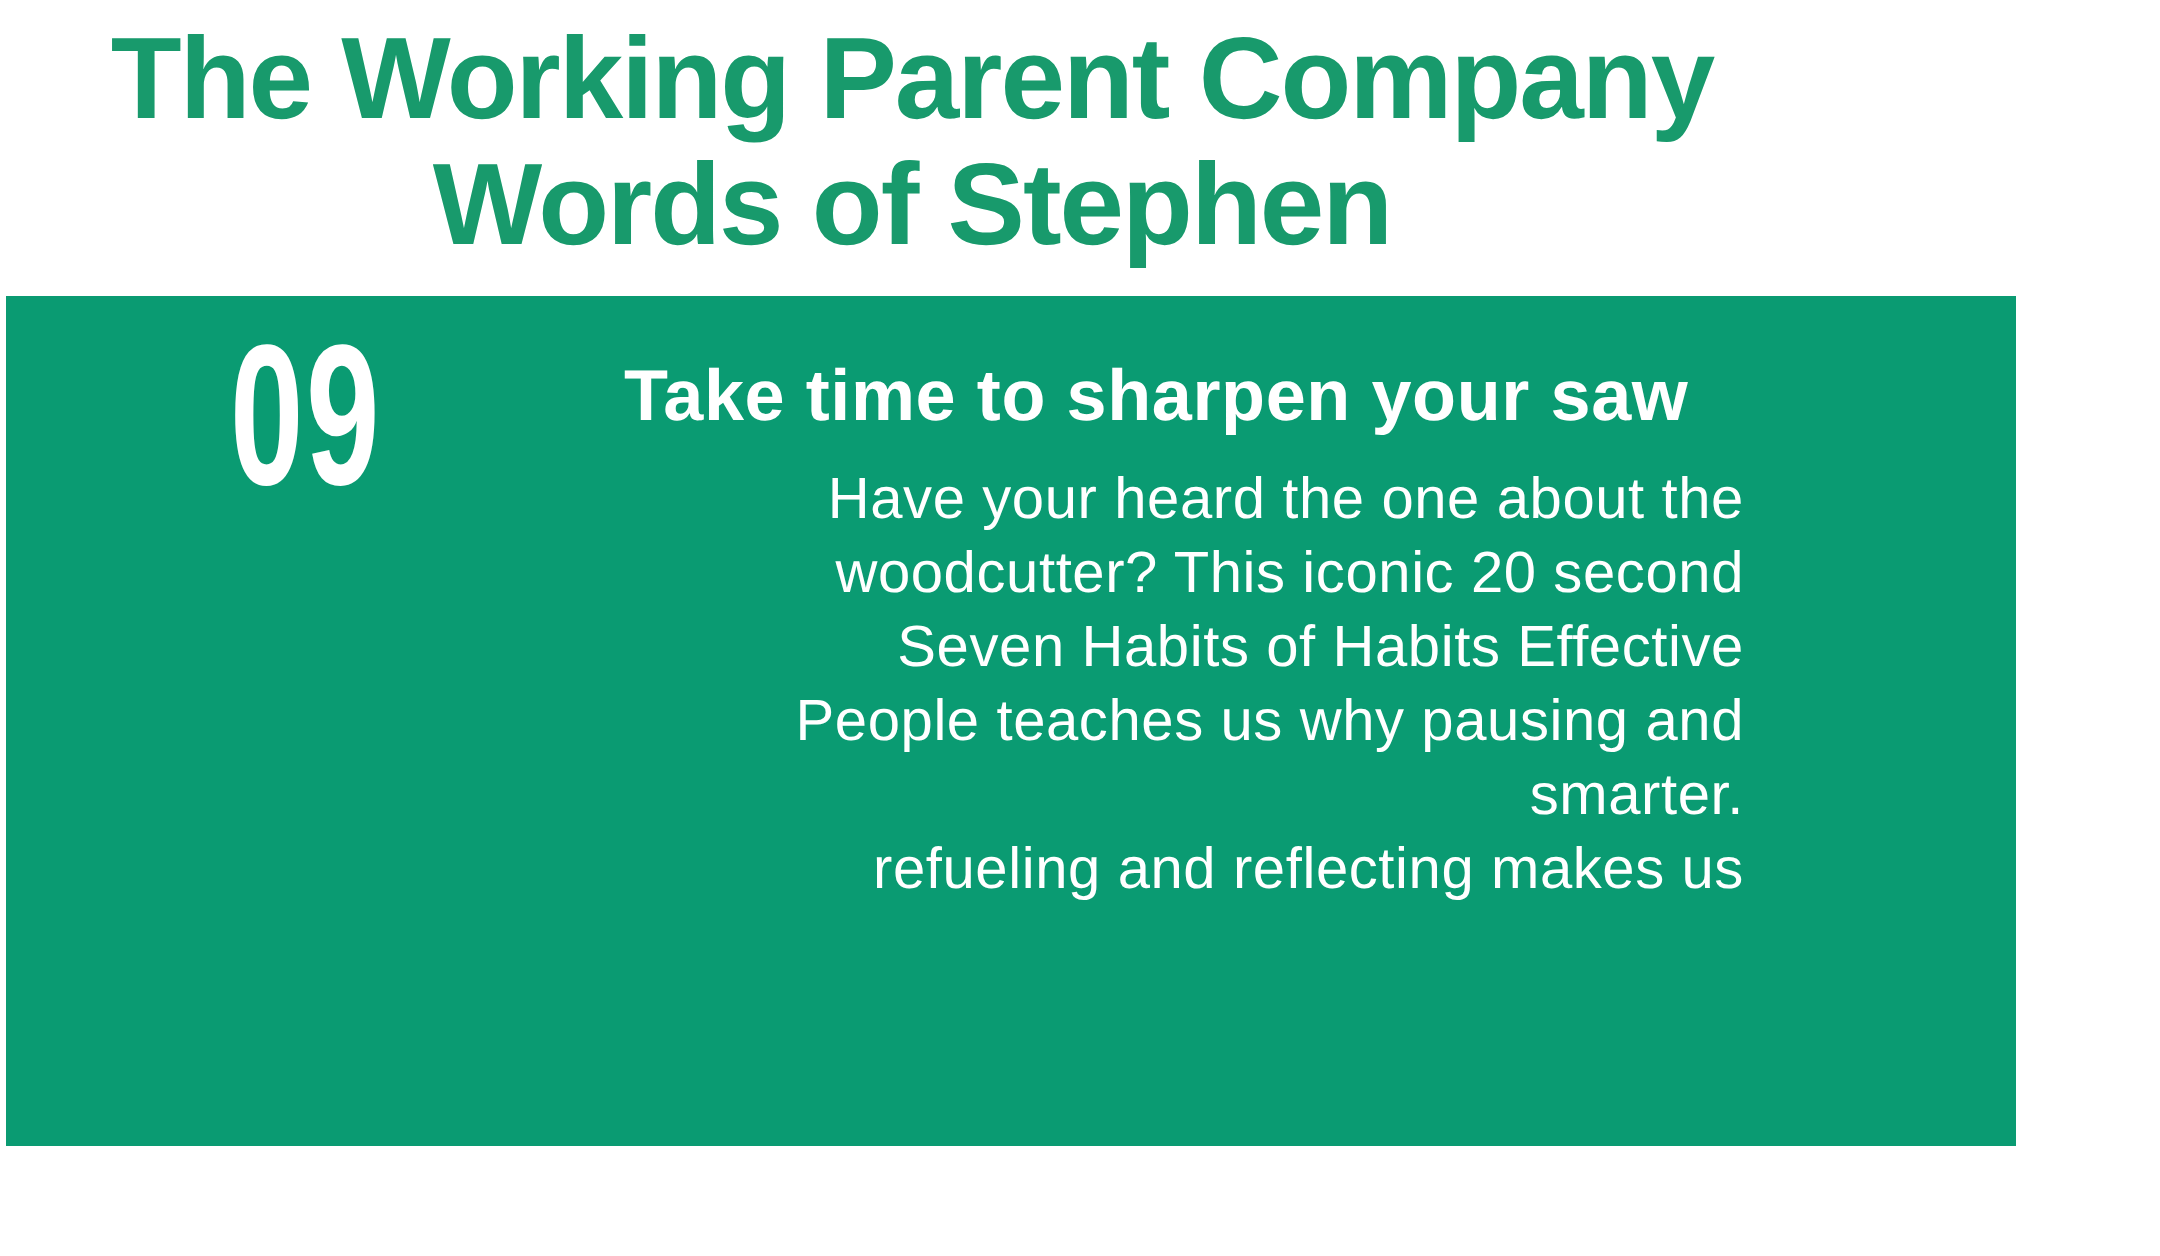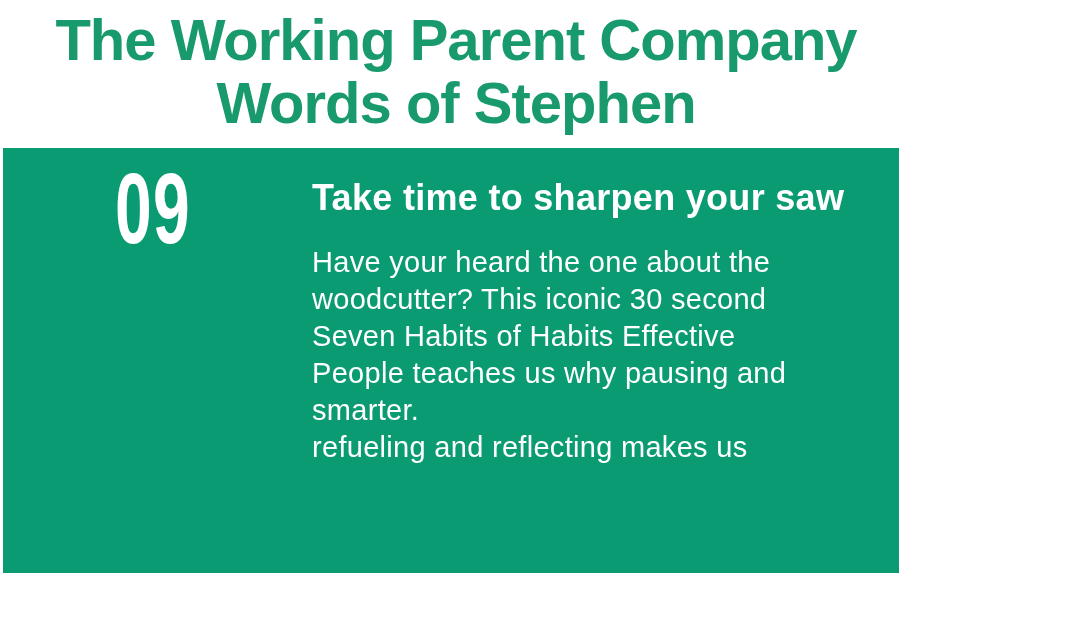--- a/index.html
+++ b/index.html
@@ -31,21 +31,21 @@
     color: var(--title-green);
     font-weight: 700;
     font-size: 58px;
     line-height: 63px;
     letter-spacing: -1px;
   }
   .wisdom-card {
     position: absolute;
     left: 3px;
     top: 148px;
-    width: 896px;
+    width: 1005px;
     height: 425px;
     background: var(--card-green);
   }
   .card-number {
     position: absolute;
     left: 112px;
     top: 10px;
     color: var(--text-white);
     font-weight: 700;
     font-size: 100px;
@@ -60,50 +60,50 @@
     top: 26px;
     width: 560px;
   }
   .card-heading {
     color: var(--text-white);
     font-weight: 700;
     font-size: 36px;
     line-height: 47px;
     letter-spacing: 0.3px;
     max-width: 540px;
-    margin-bottom: 23px;
+    margin-bottom: 11px;
   }
   .card-body {
     color: var(--text-white);
     font-weight: 400;
     font-size: 29px;
     line-height: 37px;
     letter-spacing: 0.3px;
   }
-  .body-line { display: block; }
+  .body-line { display: block; text-align: right; }
 </style>
 </head>
 <body>
 
 <div class="canvas">
 
   <div class="page-title">
     <div>The Working Parent Company</div>
     <div>Words of Stephen</div>
   </div>
 
   <div class="wisdom-card">
     <div class="card-number">09</div>
 
     <div class="card-text-col">
       <div class="card-heading">Take time to sharpen your saw</div>
 
       <div class="card-body">
         <span class="body-line">Have your heard the one about the</span>
-        <span class="body-line">woodcutter? This iconic 30 second</span>
+        <span class="body-line">woodcutter? This iconic 20 second</span>
         <span class="body-line">Seven Habits of Habits Effective</span>
         <span class="body-line">People teaches us why pausing and</span>
         <span class="body-line">smarter.</span>
         <span class="body-line">refueling and reflecting makes us</span>
       </div>
     </div>
   </div>
 
 </div>
 

